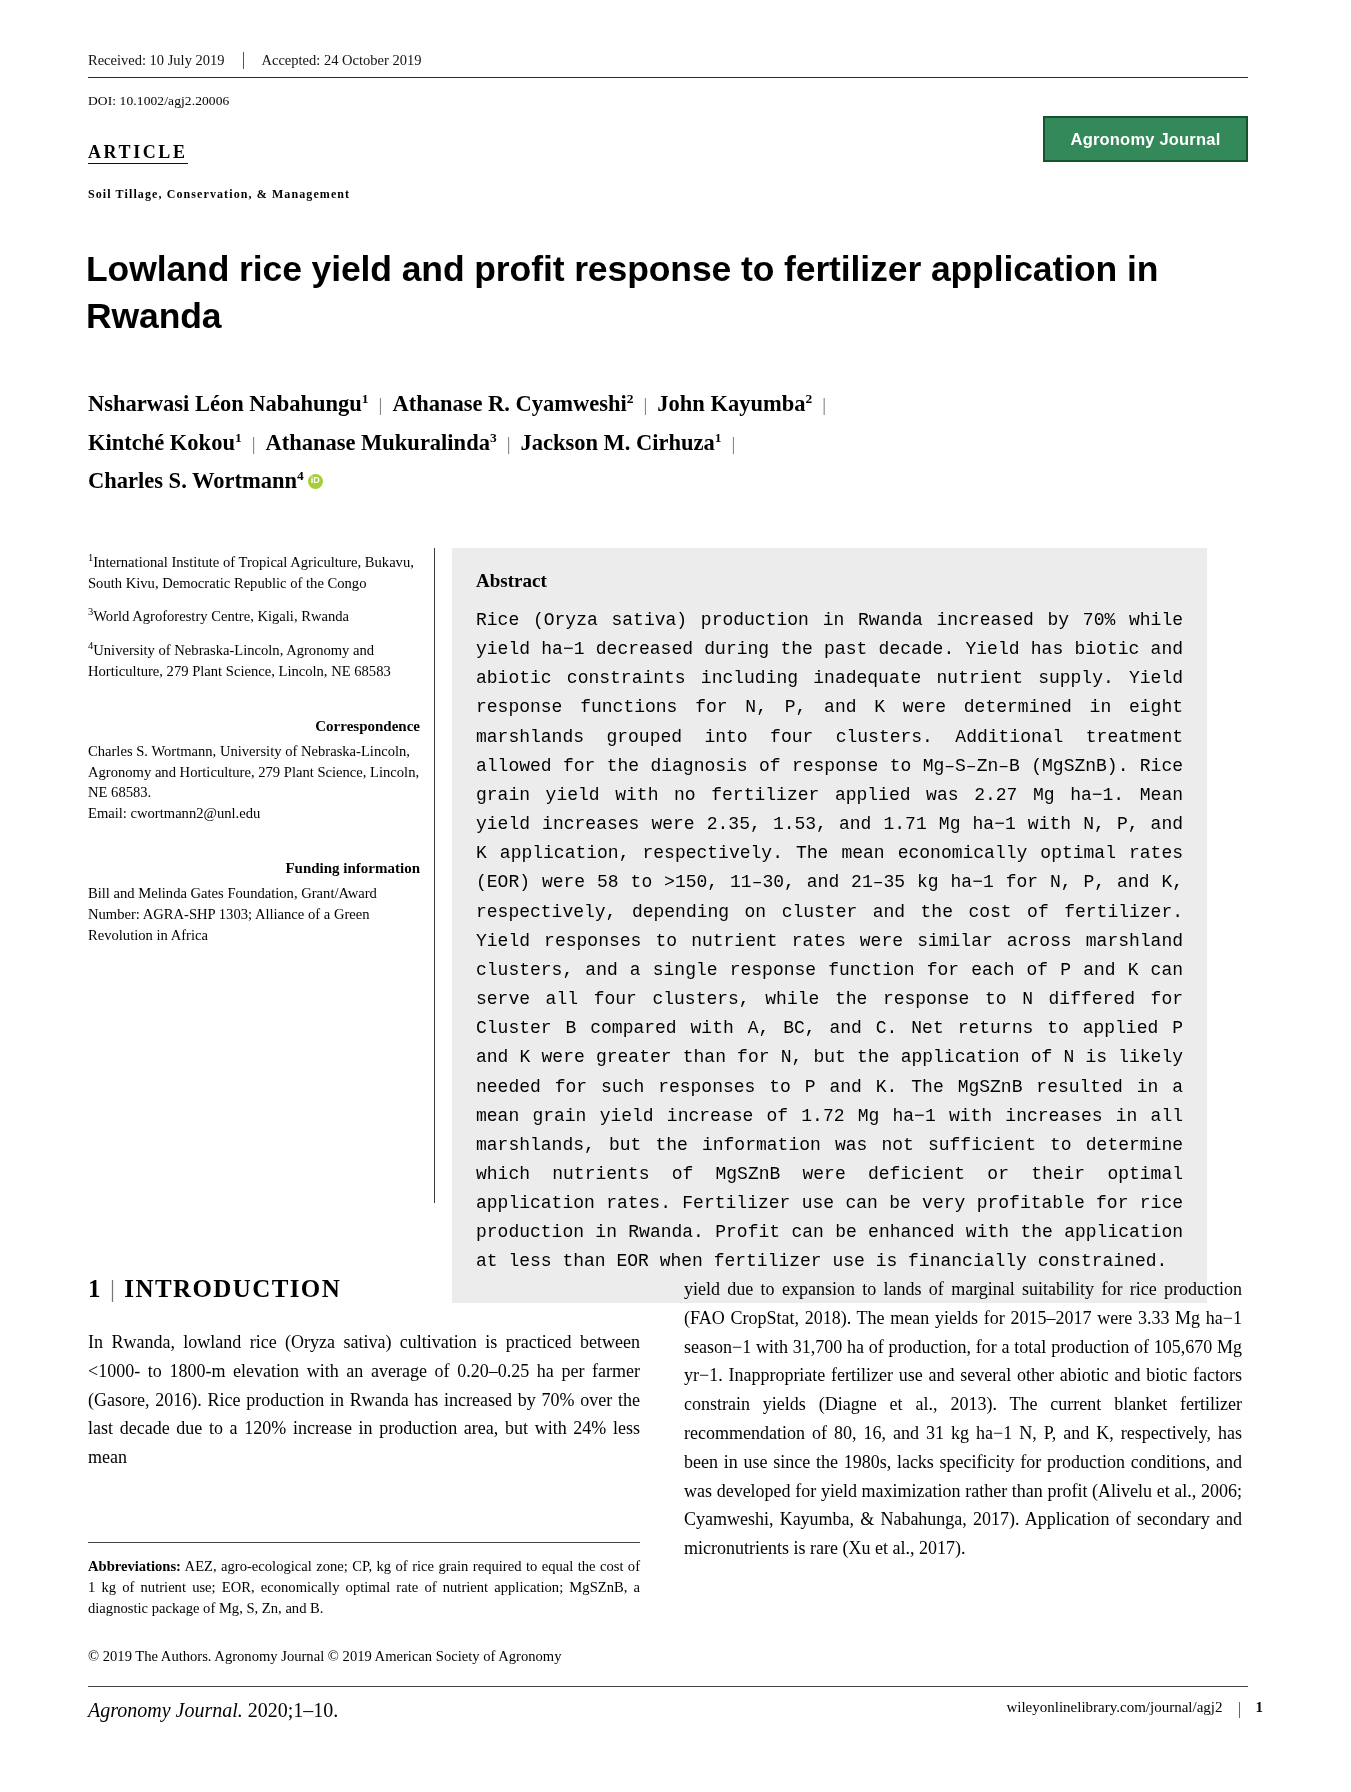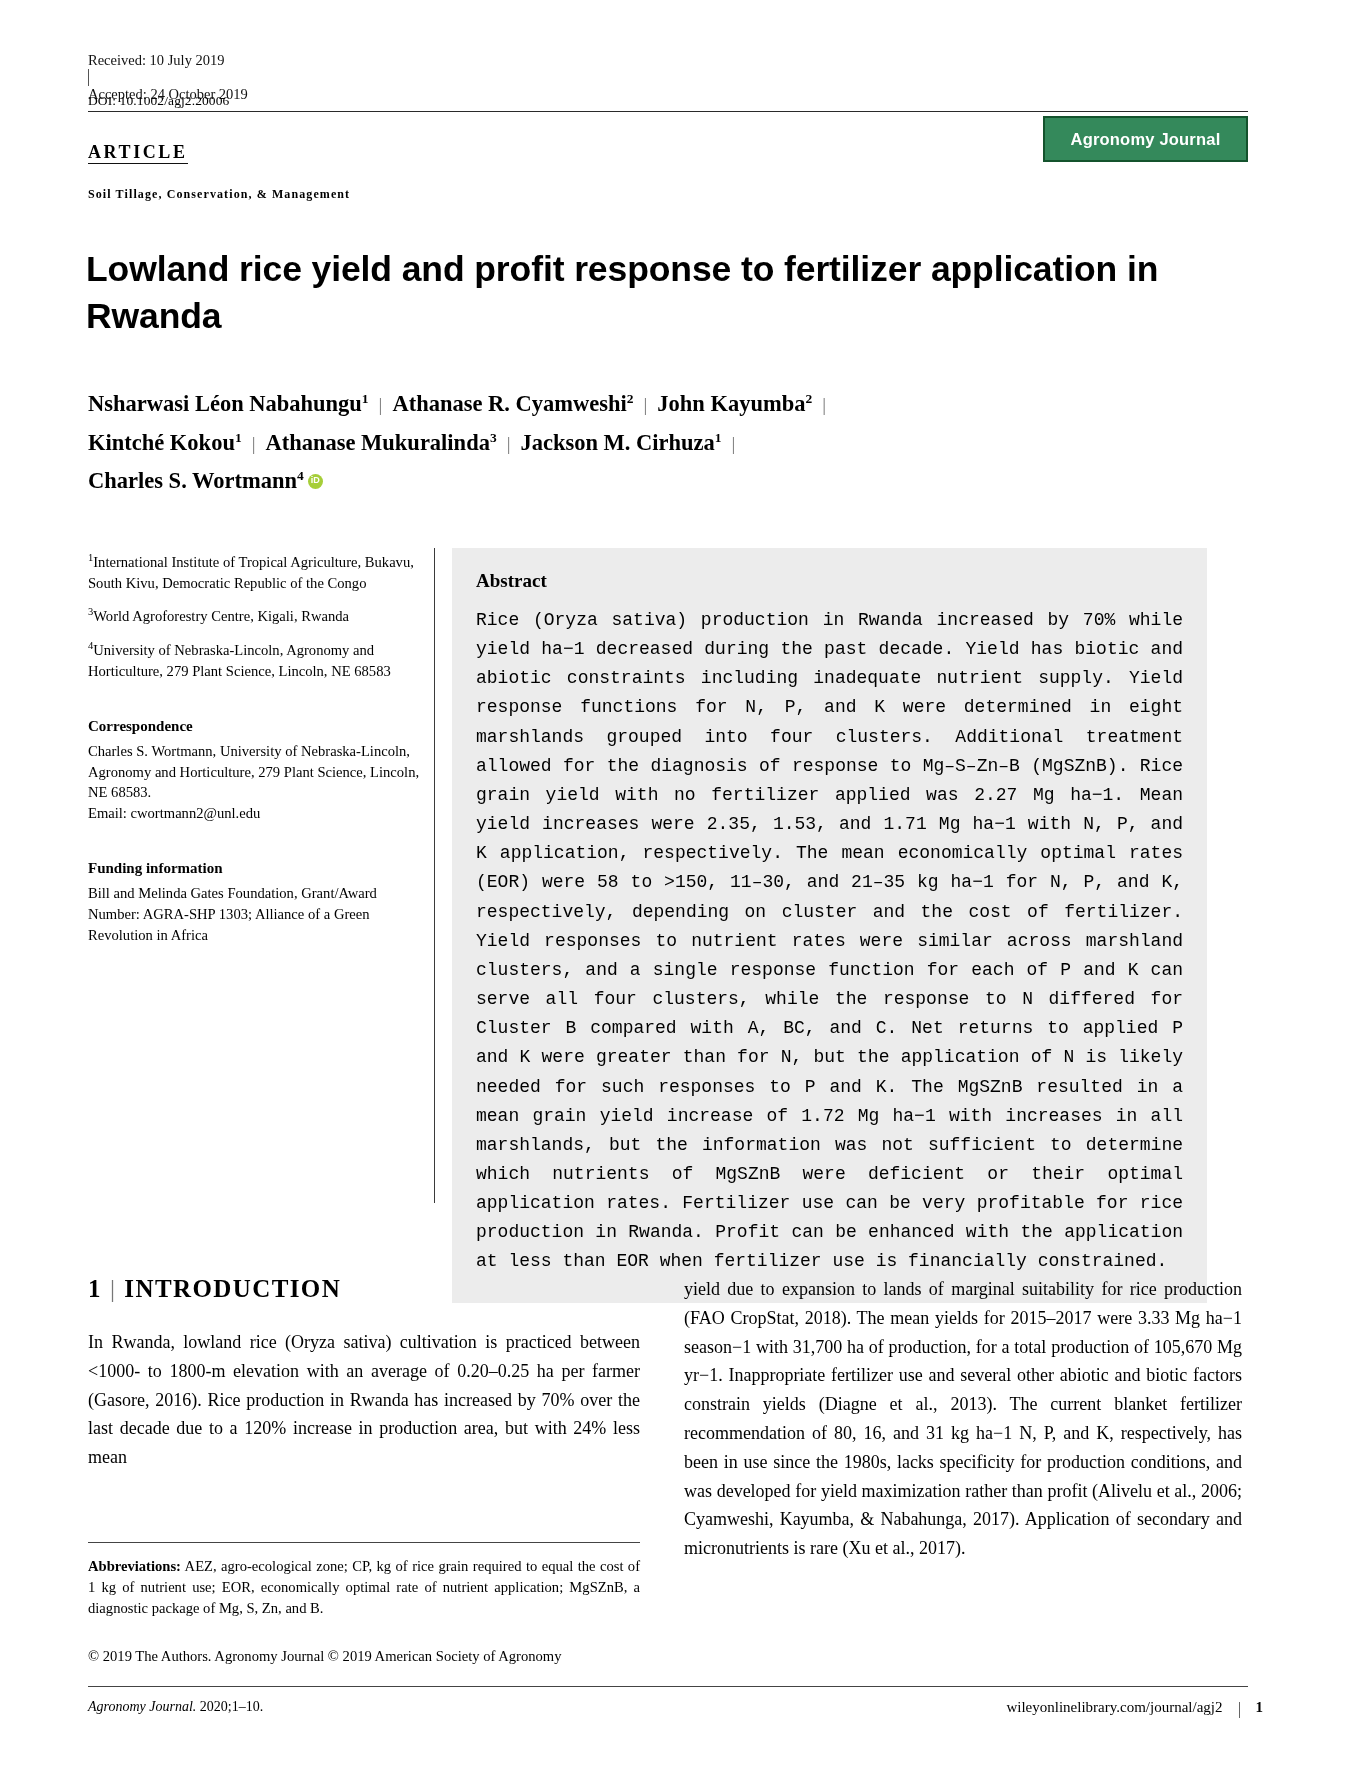--- a/index.html
+++ b/index.html
@@ -25,24 +25,23 @@
 
   
   .recv-row {
     position: absolute;
     left: 88px; top: 52px;
     width: 1160px;
     font-family: "Liberation Serif", serif;
     font-size: 14.5px;
     color: #111;
     display: flex;
-    align-items: flex-start;
+    align-items: flex-end;
     padding-bottom: 8px;
     border-bottom: 1.1px solid #2a2a2a;
-    flex-direction: column;
   }
   .recv-row .recv {
     padding-right: 18px;
   }
   .recv-row .divider {
     width: 1px;
     height: 17px;
     background: #555;
     margin-right: 18px;
   }
@@ -153,20 +152,21 @@
     font-family: "Liberation Serif", serif;
     font-size: 14.6px;
     line-height: 1.42;
   }
   .leftcol p { margin: 0 0 13px 0; }
   .leftcol sup { font-size: 10.5px; }
   .leftcol h4 {
     margin: 34px 0 4px 0;
     font-size: 15px;
     font-weight: bold;
+    text-align: right;
   }
   .vrule {
     position: absolute;
     left: 434px; top: 548px;
     width: 1px;
     height: 655px;
     background: #3a3a3a;
   }
 
   
@@ -253,21 +253,21 @@
   .footer-rule {
     position: absolute;
     left: 88px; top: 1686px;
     width: 1160px;
     height: 1px;
     background: #444;
   }
   .footer-left {
     position: absolute;
     left: 88px; top: 1699px;
-    font-size: 14px;
+    font-size: 20px;
   }
   .footer-left i { font-style: italic; }
   .footer-right {
     position: absolute;
     right: 88px; top: 1699px;
     font-size: 15px;
     display: flex;
     align-items: center;
   }
   .footer-right .url { font-family: "Liberation Serif", serif; }

